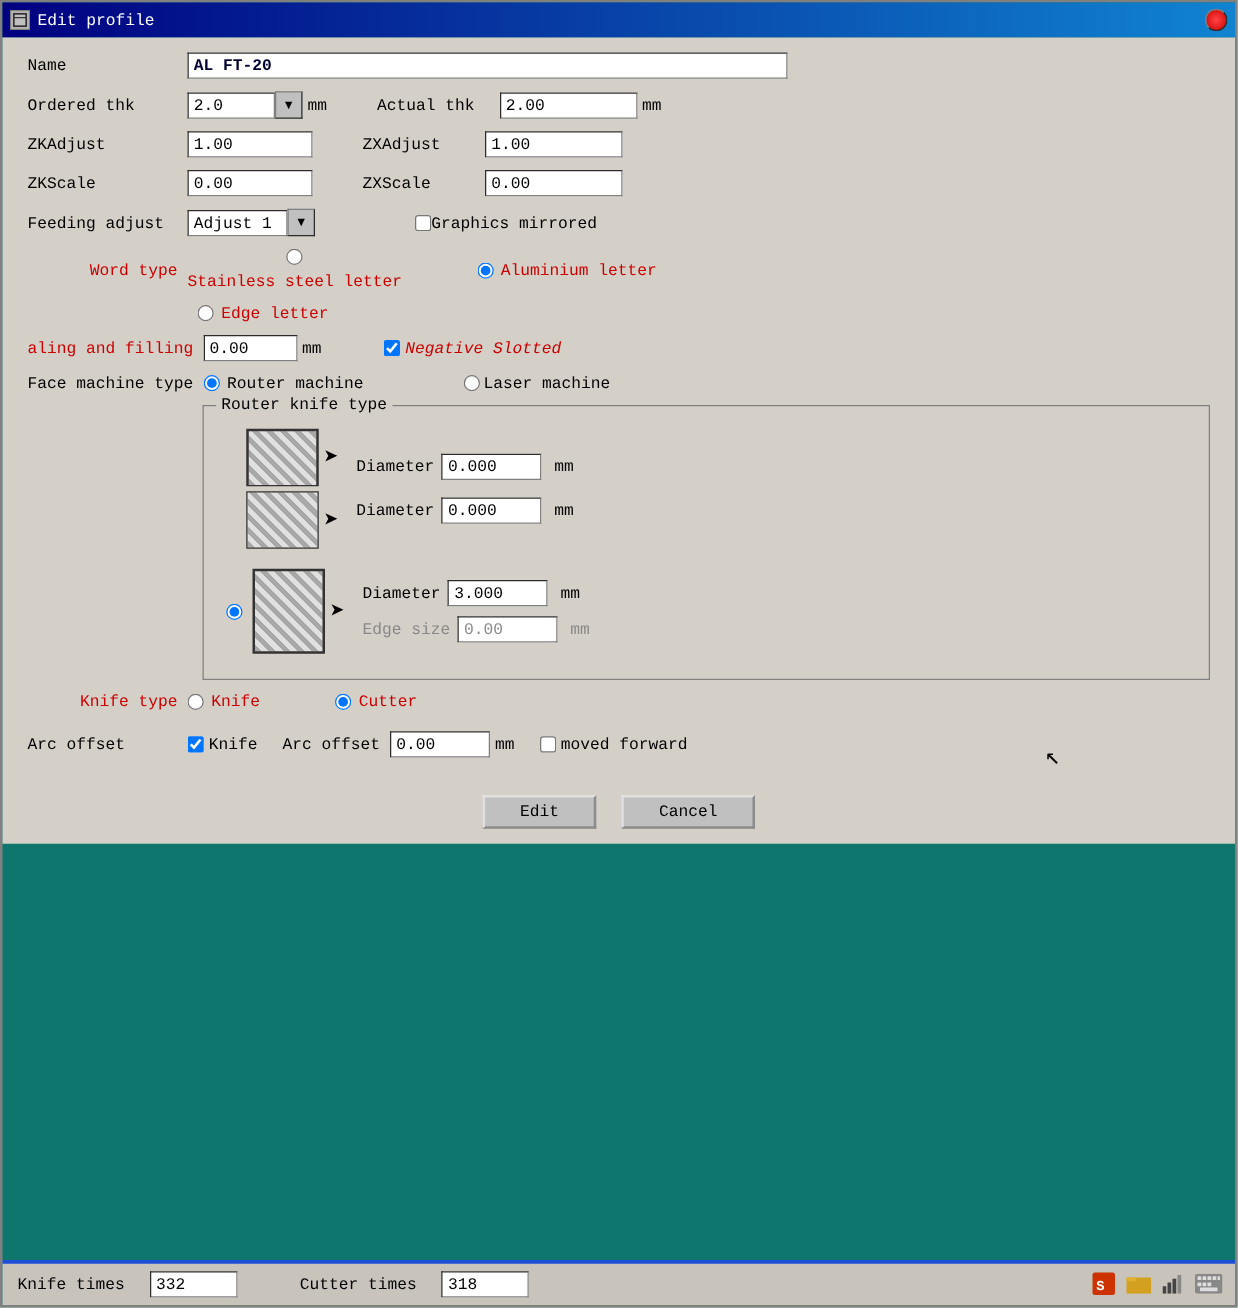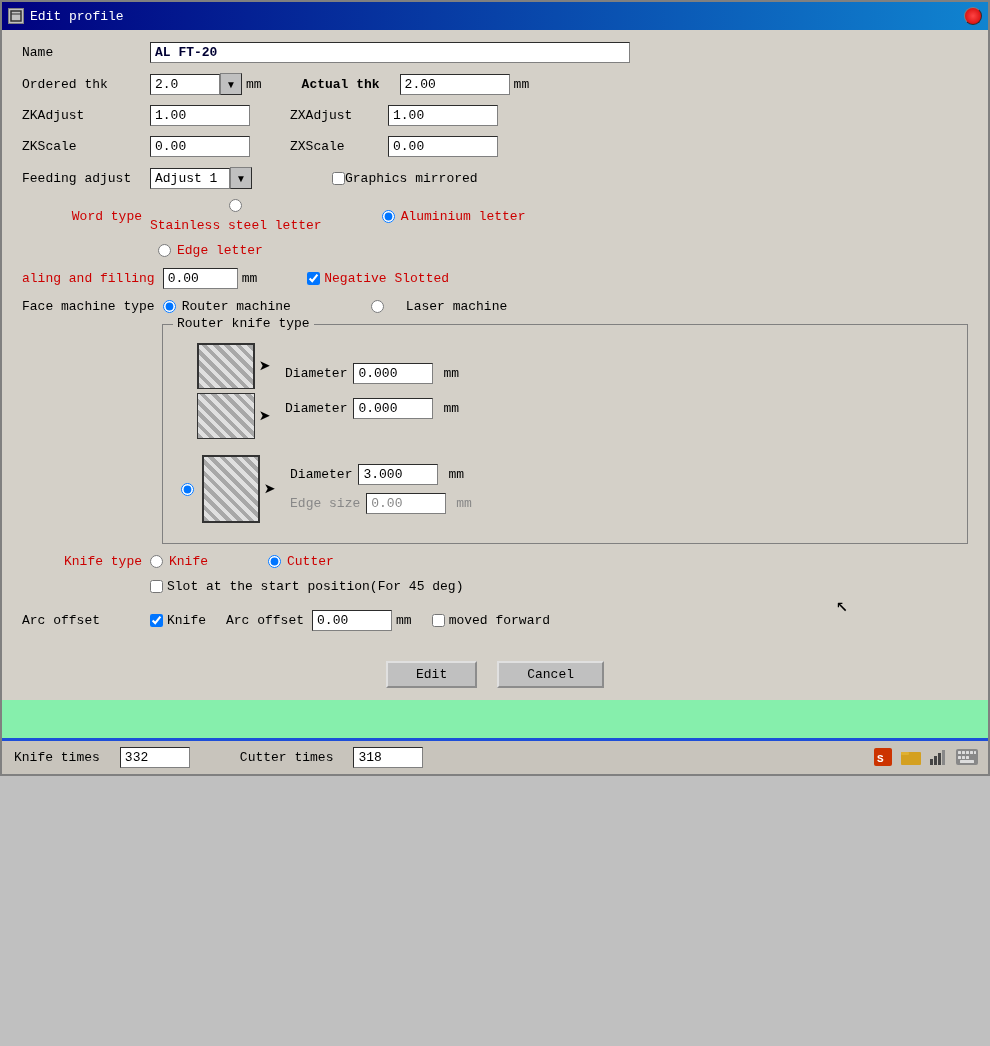--- a/index.html
+++ b/index.html
@@ -7,22 +7,22 @@
       background: #c0c0c0;
       font-family: 'Courier New', Courier, monospace;
       font-size: 13px;
       color: #000;
       width: 990px;
       height: 1046px;
       overflow: hidden;
     }
     .window {
       width: 990px;
-      height: 776px;
-      background: #86efac;
+      height: 1046px;
+      background: #0f766e;
       border: 2px solid #808080;
       position: relative;
     }
     .title-bar {
       background: linear-gradient(to right, #000080, #1084d0);
       color: white;
       padding: 3px 6px;
       display: flex;
       align-items: center;
       justify-content: space-between;
@@ -193,20 +193,21 @@
     .taskbar-icon {
       width: 22px;
       height: 22px;
       display: flex;
       align-items: center;
       justify-content: center;
       font-size: 14px;
     }
     .neg-label {
       color: #cc0000;
+      font-style: italic;
     }
     .cursor-arrow {
       position: absolute;
       right: 140px;
       top: 590px;
       font-size: 20px;
       color: #000;
       pointer-events: none;
     }
     .knife-upper {
@@ -272,21 +273,21 @@
       <span class="label">Name</span>
       <input type="text" class="input-name" value="AL FT-20" style="color: rgb(0, 0, 51); font-weight: bold;">
     </div>
 
     <div class="form-row">
       <span class="label">Ordered thk</span>
       <input type="text" class="input-ordered" value="2.0" style="">
       <button class="dropdown-btn">▼</button>
       <span class="mm-label">mm</span>
       <div class="right-section">
-        <span class="label" style="min-width:90px;font-weight:bold;">Actual thk</span>
+        <span class="label" style="min-width:90px;">Actual thk</span>
         <input type="text" class="input-large" value="2.00" style="">
         <span class="mm-label">mm</span>
       </div>
     </div>
 
     <div class="form-row">
       <span class="label">ZKAdjust</span>
       <input type="text" class="input-medium" value="1.00" style="">
       <div class="right-section">
         <span class="label" style="min-width:90px;">ZXAdjust</span>
@@ -344,21 +345,21 @@
         <span class="neg-label">Negative Slotted</span>
       </div>
     </div>
 
     <div class="form-row">
       <span class="label">Face machine type</span>
       <div style="display:flex; align-items:center; gap:6px;">
         <input type="radio" name="face_machine" checked="" style="">
         <span class="radio-label-black">Router machine</span>
       </div>
-      <div style="display:flex; align-items:center; gap:22px; margin-left:80px;">
+      <div style="display:flex; align-items:center; gap:3px; margin-left:80px;">
         <input type="radio" name="face_machine" style="">
         <span class="radio-label-black">Laser machine</span>
       </div>
     </div>
 
     <div class="section-border">
       <span class="section-title">Router knife type</span>
 
       <div style="display:flex; align-items:center; margin-bottom:16px; margin-top:8px;">
         <div style="margin-left:20px;">
@@ -413,24 +414,20 @@
       <div style="display:flex; align-items:center; gap:6px;">
         <input type="radio" name="knife_type" style="">
         <span class="radio-label">Knife</span>
       </div>
       <div style="display:flex; align-items:center; gap:6px; margin-left:60px;">
         <input type="radio" name="knife_type" checked="" style="">
         <span class="radio-label">Cutter</span>
       </div>
     </div>
 
-    <div class="form-row" style="margin-left:128px;">
-      <input type="checkbox" style="">
-      <span style="margin-left:4px;">Slot at the start position(For 45 deg)</span>
-    </div>
 
     <div class="form-row" style="margin-top:16px;">
       <span class="label">Arc offset</span>
       <input type="checkbox" checked="" style="">
       <span style="margin-left:4px;">Knife</span>
       <span style="margin-left:20px;">Arc offset</span>
       <input type="text" class="input-arcoffset" style="margin-left: 8px;" value="0.00">
       <span class="mm-label">mm</span>
       <div style="display:flex; align-items:center; gap:4px; margin-left:20px;">
         <input type="checkbox" style="">

